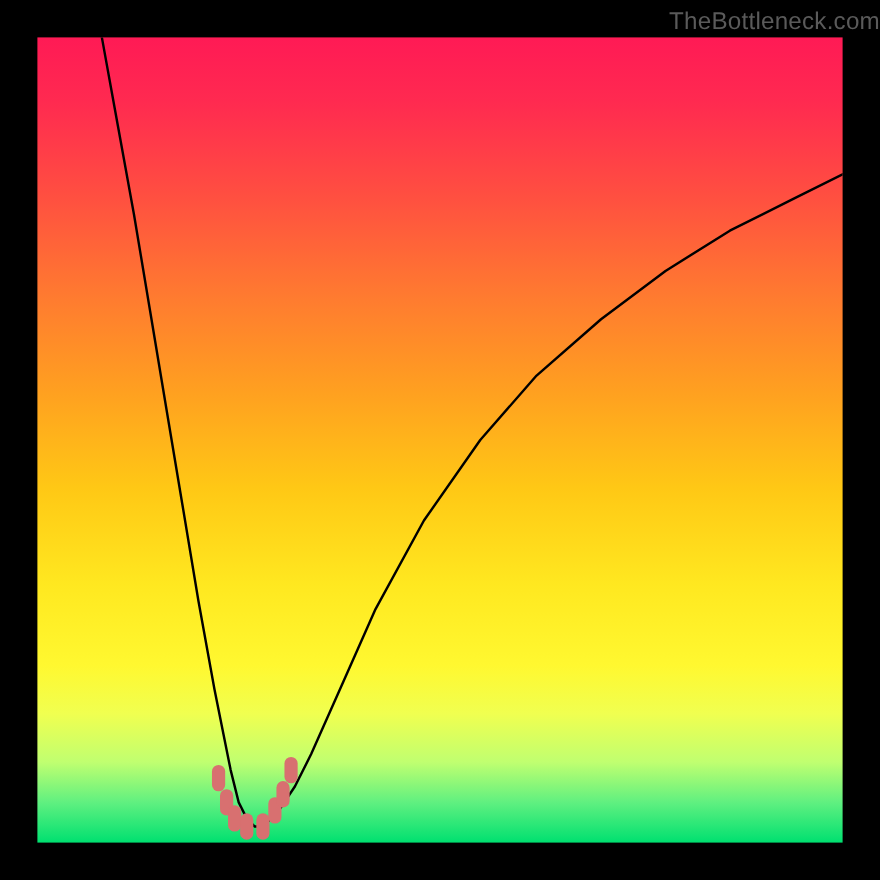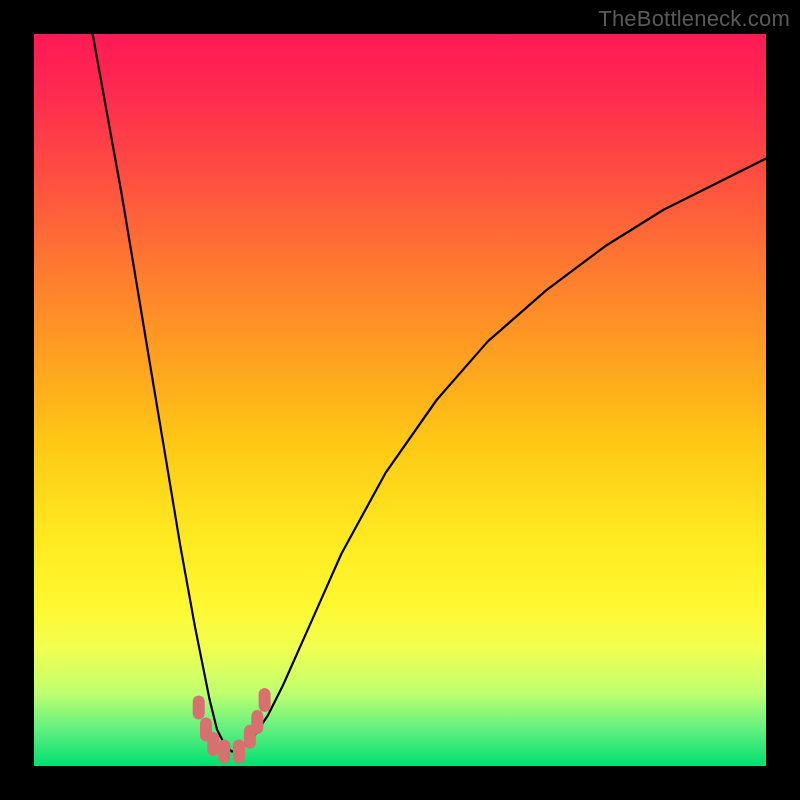--- a/index.html
+++ b/index.html
@@ -22,21 +22,21 @@
         #fff830 78%,
         #f0ff50 84%,
         #c0ff70 90%,
         #60f080 95%,
         #00e070 100%
       );
     }
     .watermark {
       position: absolute;
       top: 6px;
-      right: 10px;
+      right: 0;
       font-family: Arial, Helvetica, sans-serif;
       font-size: 22px;
       font-weight: 500;
       color: #5a5a5a;
       letter-spacing: 0.2px;
     }
     .curve-svg {
       position: absolute;
       left: 0; top: 0;
       width: 100%; height: 100%;

